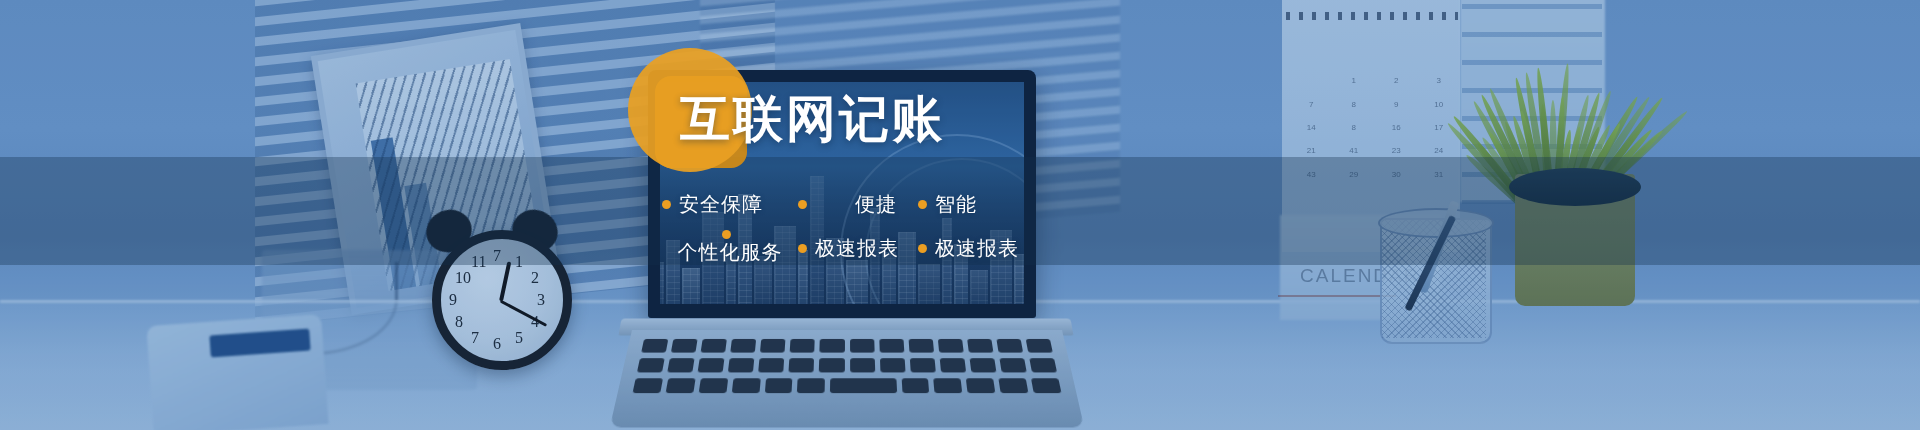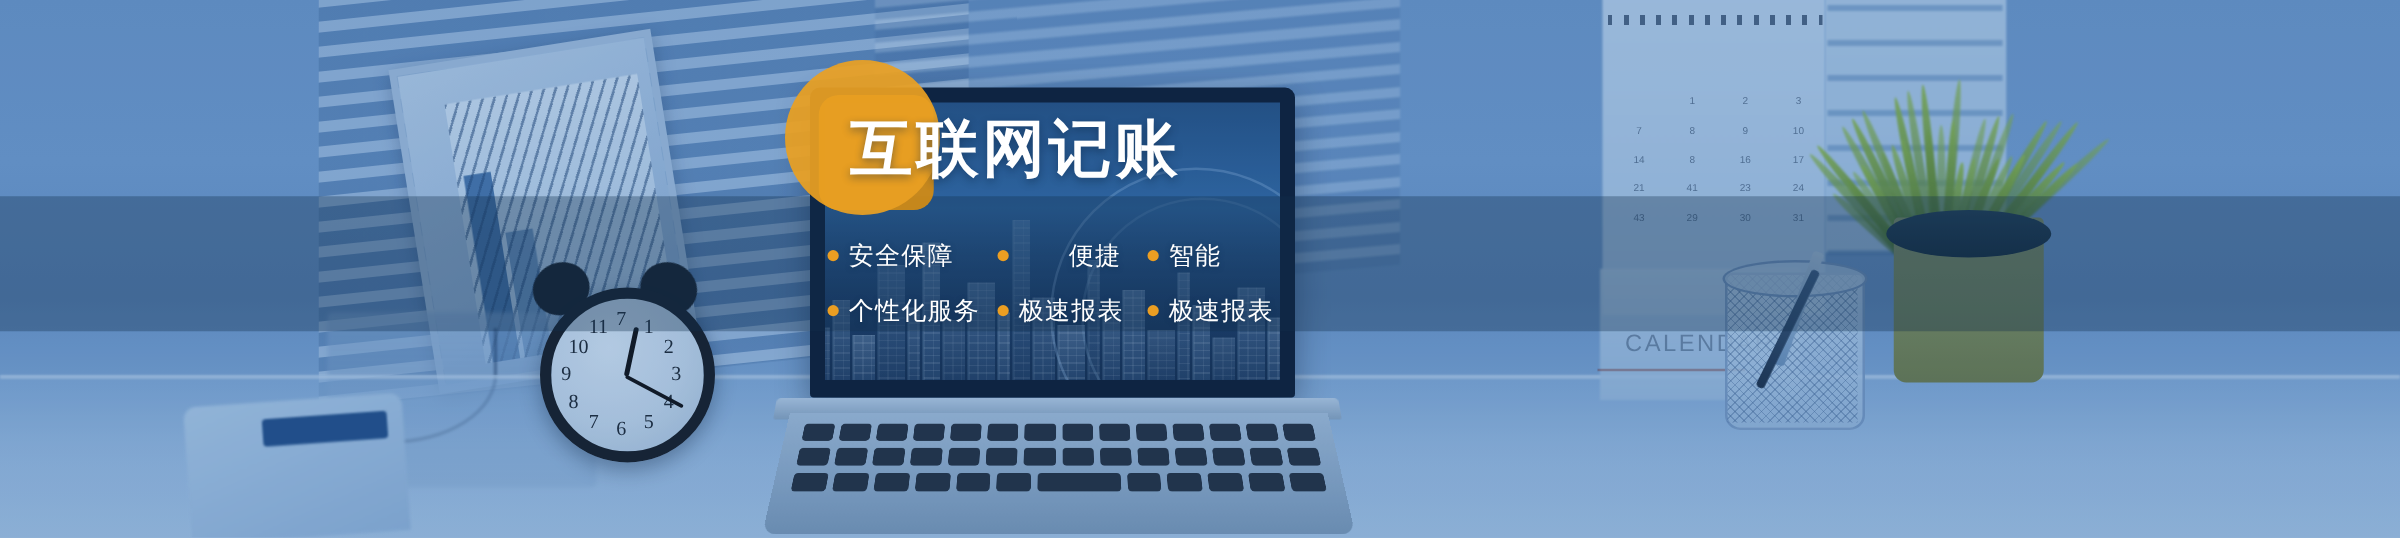--- a/index.html
+++ b/index.html
@@ -756,21 +756,21 @@
         <div class="feat-item" style="width: 120px; gap: 40px;">
           <span class="dot"></span>
           <span class="feat-label">便捷</span>
         </div>
         <div class="feat-item" style="width: 100px;">
           <span class="dot"></span>
           <span class="feat-label">智能</span>
         </div>
       </div>
       <div class="feat-row">
-        <div class="feat-item" style="width: 136px;">
+        <div class="feat-item" style="width: 136px; flex-direction: column;">
           <span class="dot"></span>
           <span class="feat-label">个性化服务</span>
         </div>
         <div class="feat-item" style="width: 120px;">
           <span class="dot"></span>
           <span class="feat-label">极速报表</span>
         </div>
         <div class="feat-item" style="width: 100px;">
           <span class="dot"></span>
           <span class="feat-label">极速报表</span>

